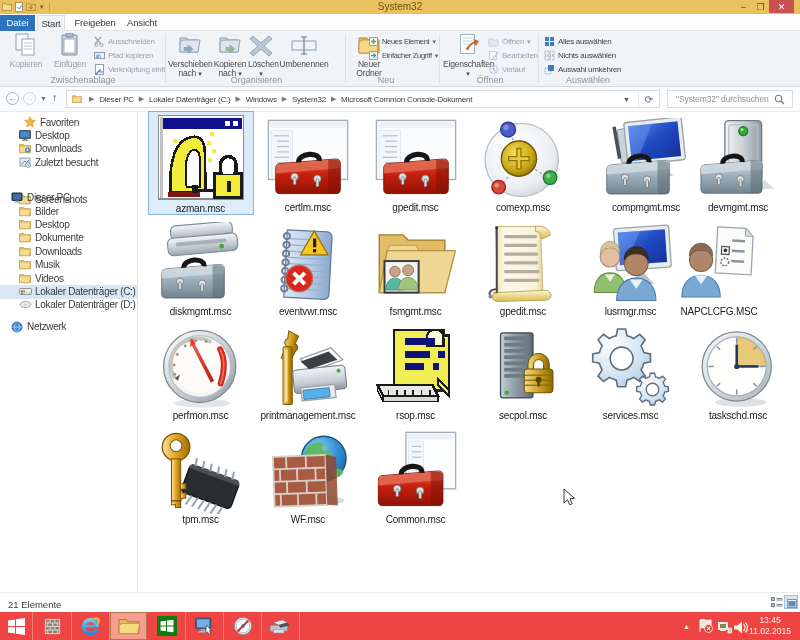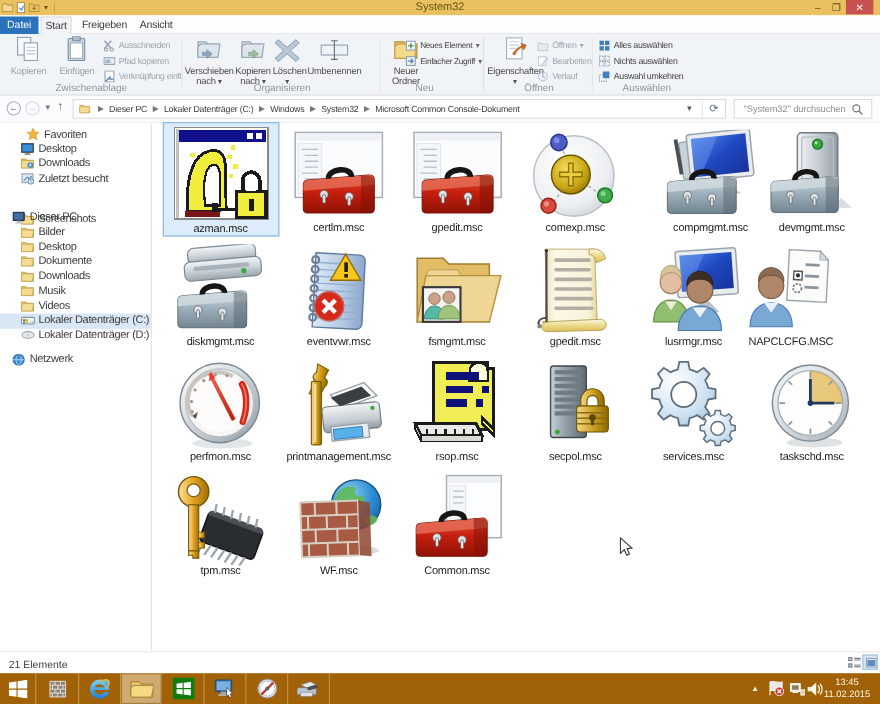--- a/index.html
+++ b/index.html
@@ -50,21 +50,21 @@
 .tile { position:absolute; width:106px; height:104px; }
 .tile.sel { background:#ddecfb; border:1px solid #84b5e0; }
 .ticon { position:absolute; left:0; right:0; top:1px; height:90px; display:flex; align-items:flex-end; justify-content:center; }
 .tlabel { position:absolute; left:-8px; right:-8px; top:91px; text-align:center; font-size:10px; letter-spacing:-0.2px; color:#1c1c1c; white-space:nowrap; }
 
 
 #statusbar { position:absolute; left:0; top:592px; width:800px; height:20px; background:#fff; border-top:1px solid #ebebeb; }
 #statusbar .cnt { position:absolute; left:8px; top:6px; font-size:9.5px; color:#3b3b3b; }
 
 
-#taskbar { position:absolute; left:0; top:612px; width:800px; height:28px; background:#a16207; }
+#taskbar { position:absolute; left:0; top:612px; width:800px; height:28px; background:#ef4444; }
 .tbtn { position:absolute; top:0; width:38px; height:28px; display:flex; align-items:center; justify-content:center; border-right:1px solid rgba(255,240,200,0.35); }
 #clock { position:absolute; right:9px; top:3px; text-align:center; font-size:8.5px; color:#fdf6e3; line-height:11px; }
 </style>
 </head>
 <body>
 <div id="win">
   <div id="titlebar">
     <div id="qat">
       <svg width="10" height="10" viewBox="0 0 12 12">
           <path d="M0.5 2 h4 l1 1.2 h6 v7 h-11 z" fill="#f5dc92" stroke="#9e7c2e" stroke-width="0.8"></path>

